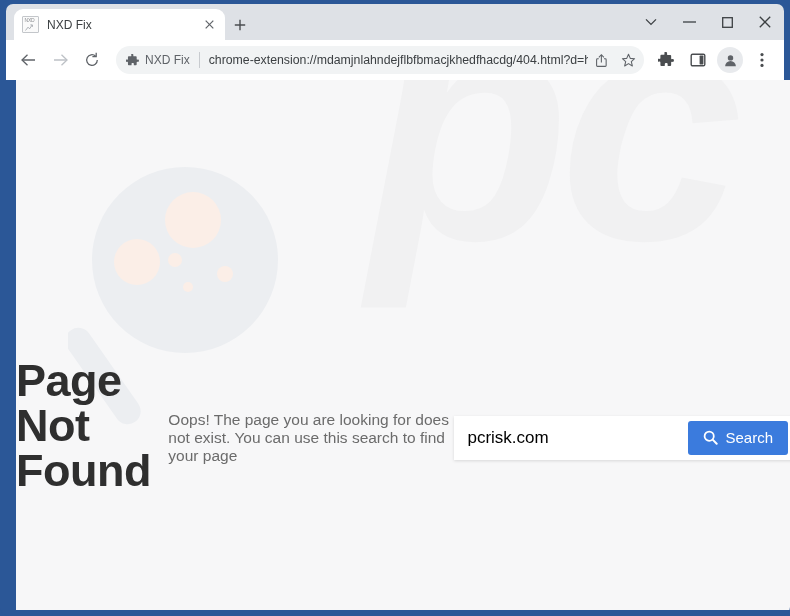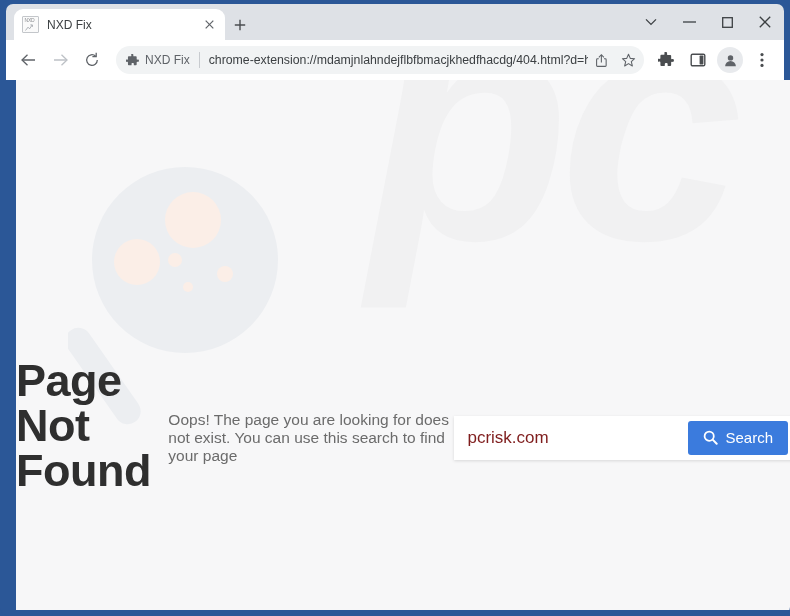--- a/index.html
+++ b/index.html
@@ -300,21 +300,21 @@
     padding: 0 4px 0 0;
     position: relative;
   }
 
   #search-input {
     flex: 1 1 auto;
     border: none;
     outline: none;
     height: 42px;
     font-size: 17px;
-    color: #7f1d1d;
+    color: #000000;
     padding-left: 13px;
     background: transparent;
     font-family: "Liberation Sans", sans-serif;
   }
 
   #search-button {
     flex: 0 0 auto;
     height: 34px;
     background: #3b7bdd;
     color: #ffffff;

